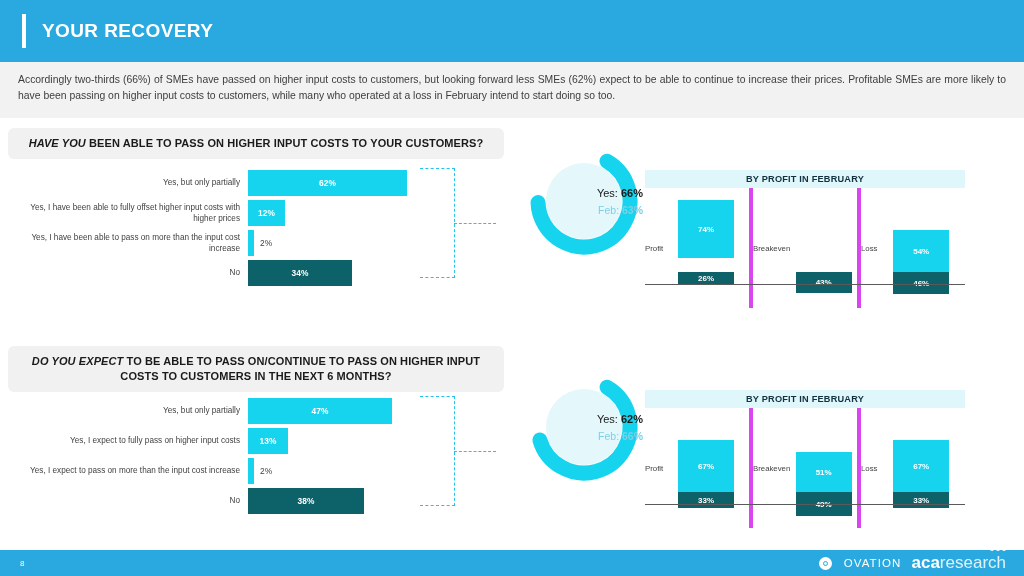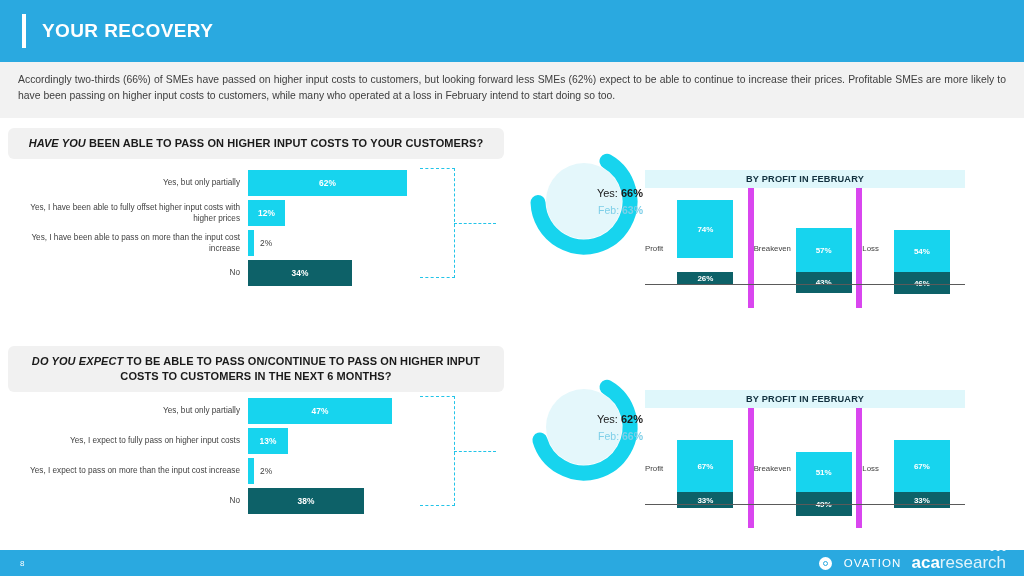--- a/index.html
+++ b/index.html
@@ -104,21 +104,21 @@
   .profit { position:absolute; width:320px; }
   .profit-banner {
     width:320px; background:#dff7fb; text-align:center;
     font-size:9.2px; font-weight:bold; color:#12313f; padding:4px 0;
     letter-spacing:.2px;
   }
   .profit-cols { display:flex; position:relative; height:120px; }
   .pcol {
     flex:1; position:relative; display:flex; flex-direction:row; align-items:center;
   }
-  .pcol + .pcol { border-left:6px solid #d946ef; }
+  .pcol + .pcol { border-left:4px solid #d946ef; }
   .pcol-label {
     font-size:7.8px; color:#3f3f3f; margin-top:5px; margin-bottom:4px;
   }
   .pcol-bars { position:relative; width:100%; height:96px; }
   .pbar {
     position:absolute; left:50%; transform:translateX(-50%); width:56px;
     display:flex; align-items:center; justify-content:center;
     font-size:8px; font-weight:bold; color:#ffffff;
   }
   .pbar.cyan { background:#17d4ee; }
@@ -224,21 +224,20 @@
             <div class="pcol">
               <div class="pcol-label">Profit</div>
               <div class="pcol-bars">
                 <div class="pbar cyan" style="height: 58px; top: 0;">74%</div>
                 <div class="pbar teal" style="height: 13px; top: 72px;">26%</div>
               </div>
             </div>
             <div class="pcol">
               <div class="pcol-label">Breakeven</div>
               <div class="pcol-bars">
-                <div class="pbar cyan" style="height: 44px; top: 28px;">57%</div>
                 <div class="pbar teal" style="height: 21px; top: 72px;">43%</div>
               </div>
             </div>
             <div class="pcol">
               <div class="pcol-label">Loss</div>
               <div class="pcol-bars">
                 <div class="pbar cyan" style="height: 42px; top: 30px;">54%</div>
                 <div class="pbar teal" style="height: 22px; top: 72px;">46%</div>
               </div>
             </div>

